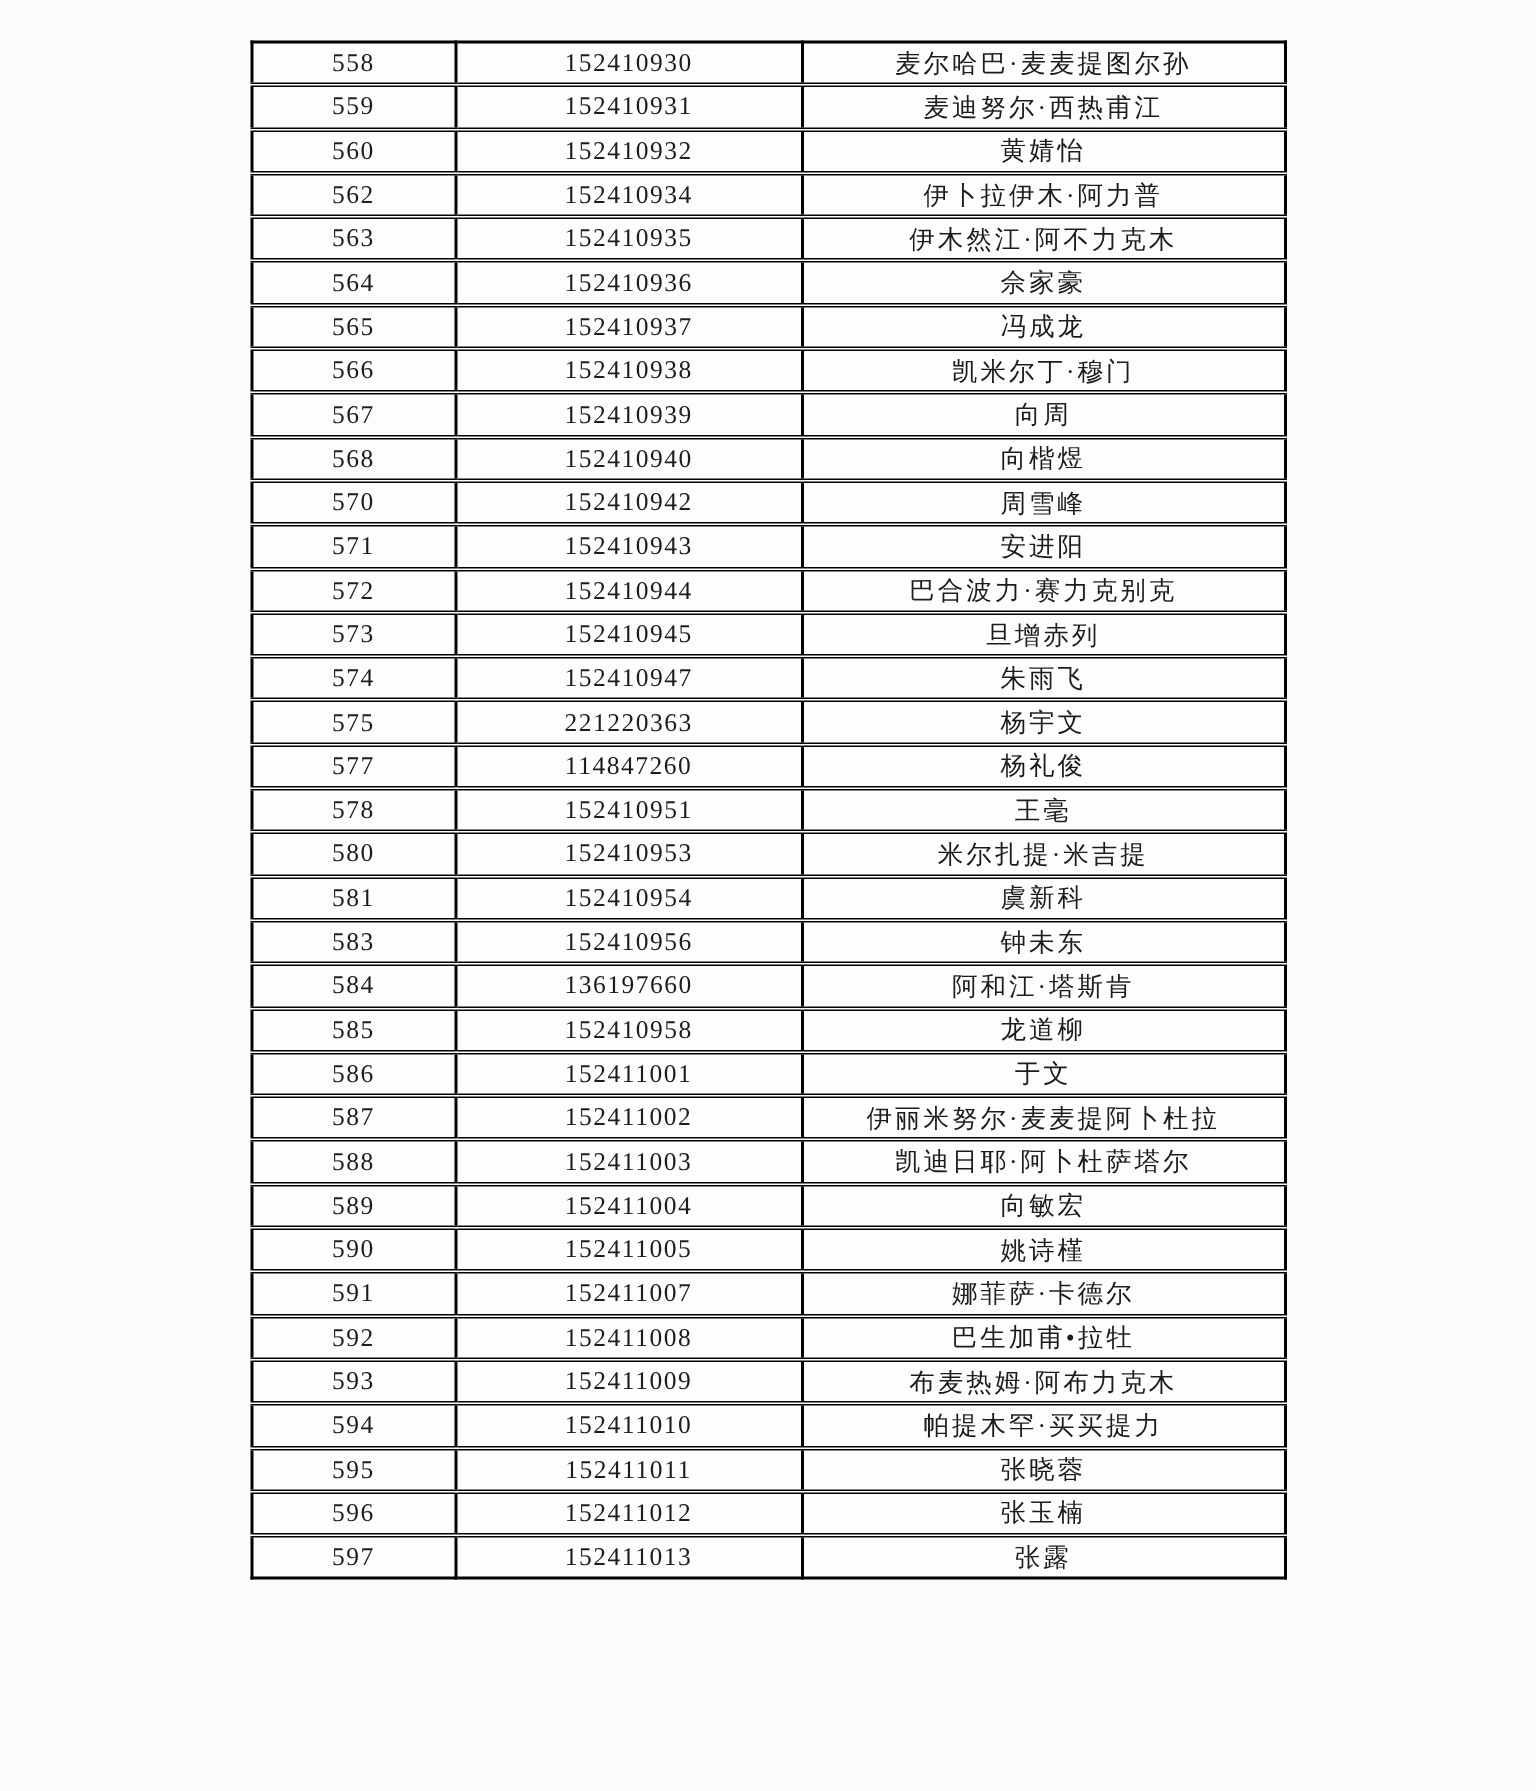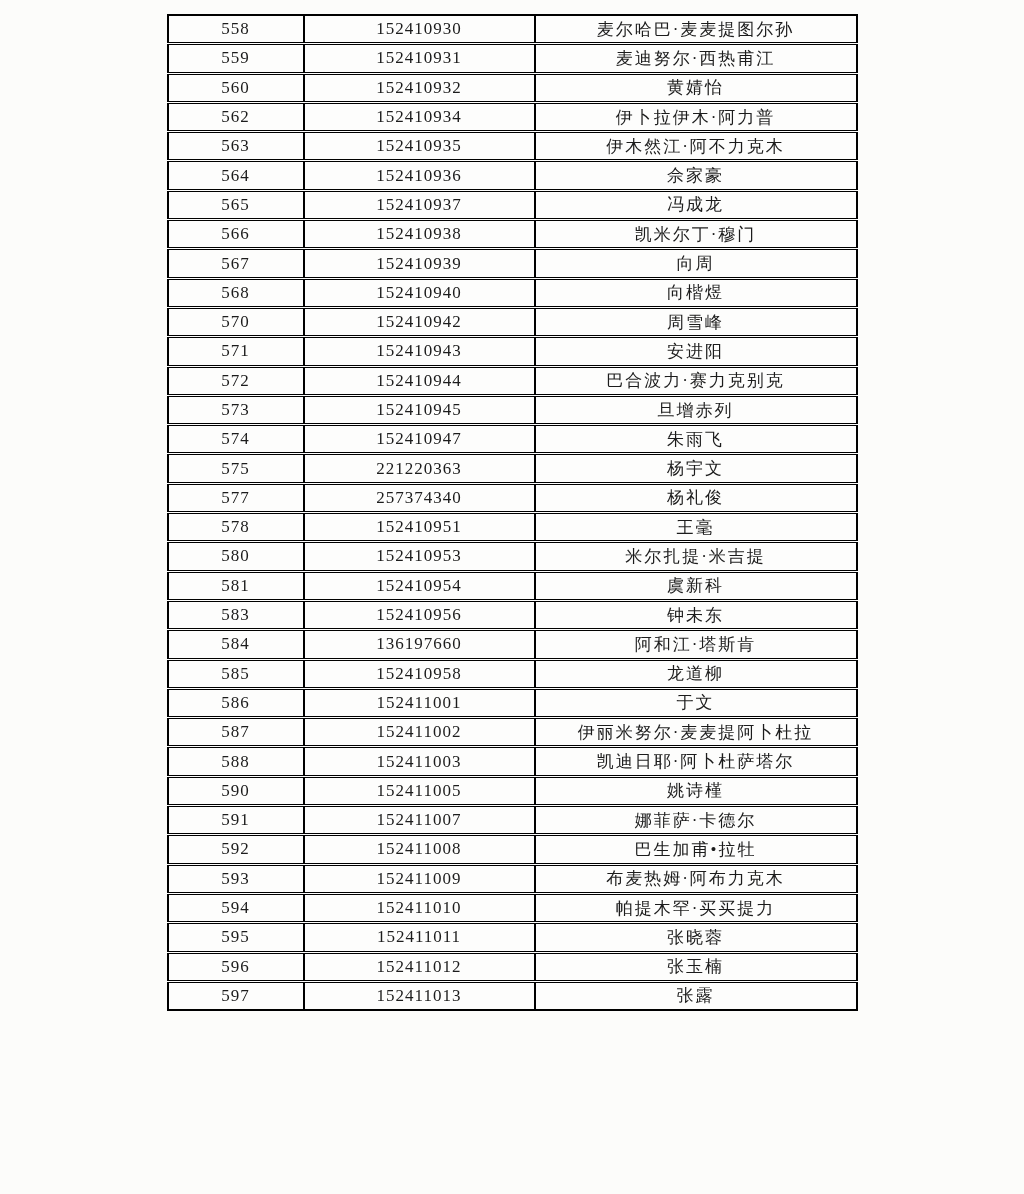--- a/index.html
+++ b/index.html
@@ -16,21 +16,21 @@
   }
   .page{
     width:1024px;
     height:1194px;
     box-sizing:border-box;
     padding-top:14px;
     overflow:hidden;
   }
   table.roster{
     width:689px;
-    margin:0 auto;
+    margin:13px auto;
     border-collapse:collapse;
     border:2px solid var(--border);
     table-layout:fixed;
     background:var(--cell-bg);
   }
   col.c-no{width:136px;}
   col.c-id{width:231px;}
   col.c-name{width:322px;}
   td{
     border:2px solid var(--border);
@@ -157,21 +157,21 @@
 
   <tr>
     <td class="no-cell">575</td>
     <td class="id-cell">221220363</td>
     <td class="name-cell">杨宇文</td>
   </tr>
 
 
   <tr>
     <td class="no-cell">577</td>
-    <td class="id-cell">257374340</td>
+    <td class="id-cell">114847260</td>
     <td class="name-cell">杨礼俊</td>
   </tr>
 
   <tr>
     <td class="no-cell">578</td>
     <td class="id-cell">152410951</td>
     <td class="name-cell">王毫</td>
   </tr>
 
 
@@ -217,20 +217,25 @@
     <td class="id-cell">152411002</td>
     <td class="name-cell">伊丽米努尔·麦麦提阿卜杜拉</td>
   </tr>
 
   <tr>
     <td class="no-cell">588</td>
     <td class="id-cell">152411003</td>
     <td class="name-cell">凯迪日耶·阿卜杜萨塔尔</td>
   </tr>
 
+  <tr>
+    <td class="no-cell">589</td>
+    <td class="id-cell">152411004</td>
+    <td class="name-cell">向敏宏</td>
+  </tr>
 
   <tr>
     <td class="no-cell">590</td>
     <td class="id-cell">152411005</td>
     <td class="name-cell">姚诗槿</td>
   </tr>
 
   <tr>
     <td class="no-cell">591</td>
     <td class="id-cell">152411007</td>

